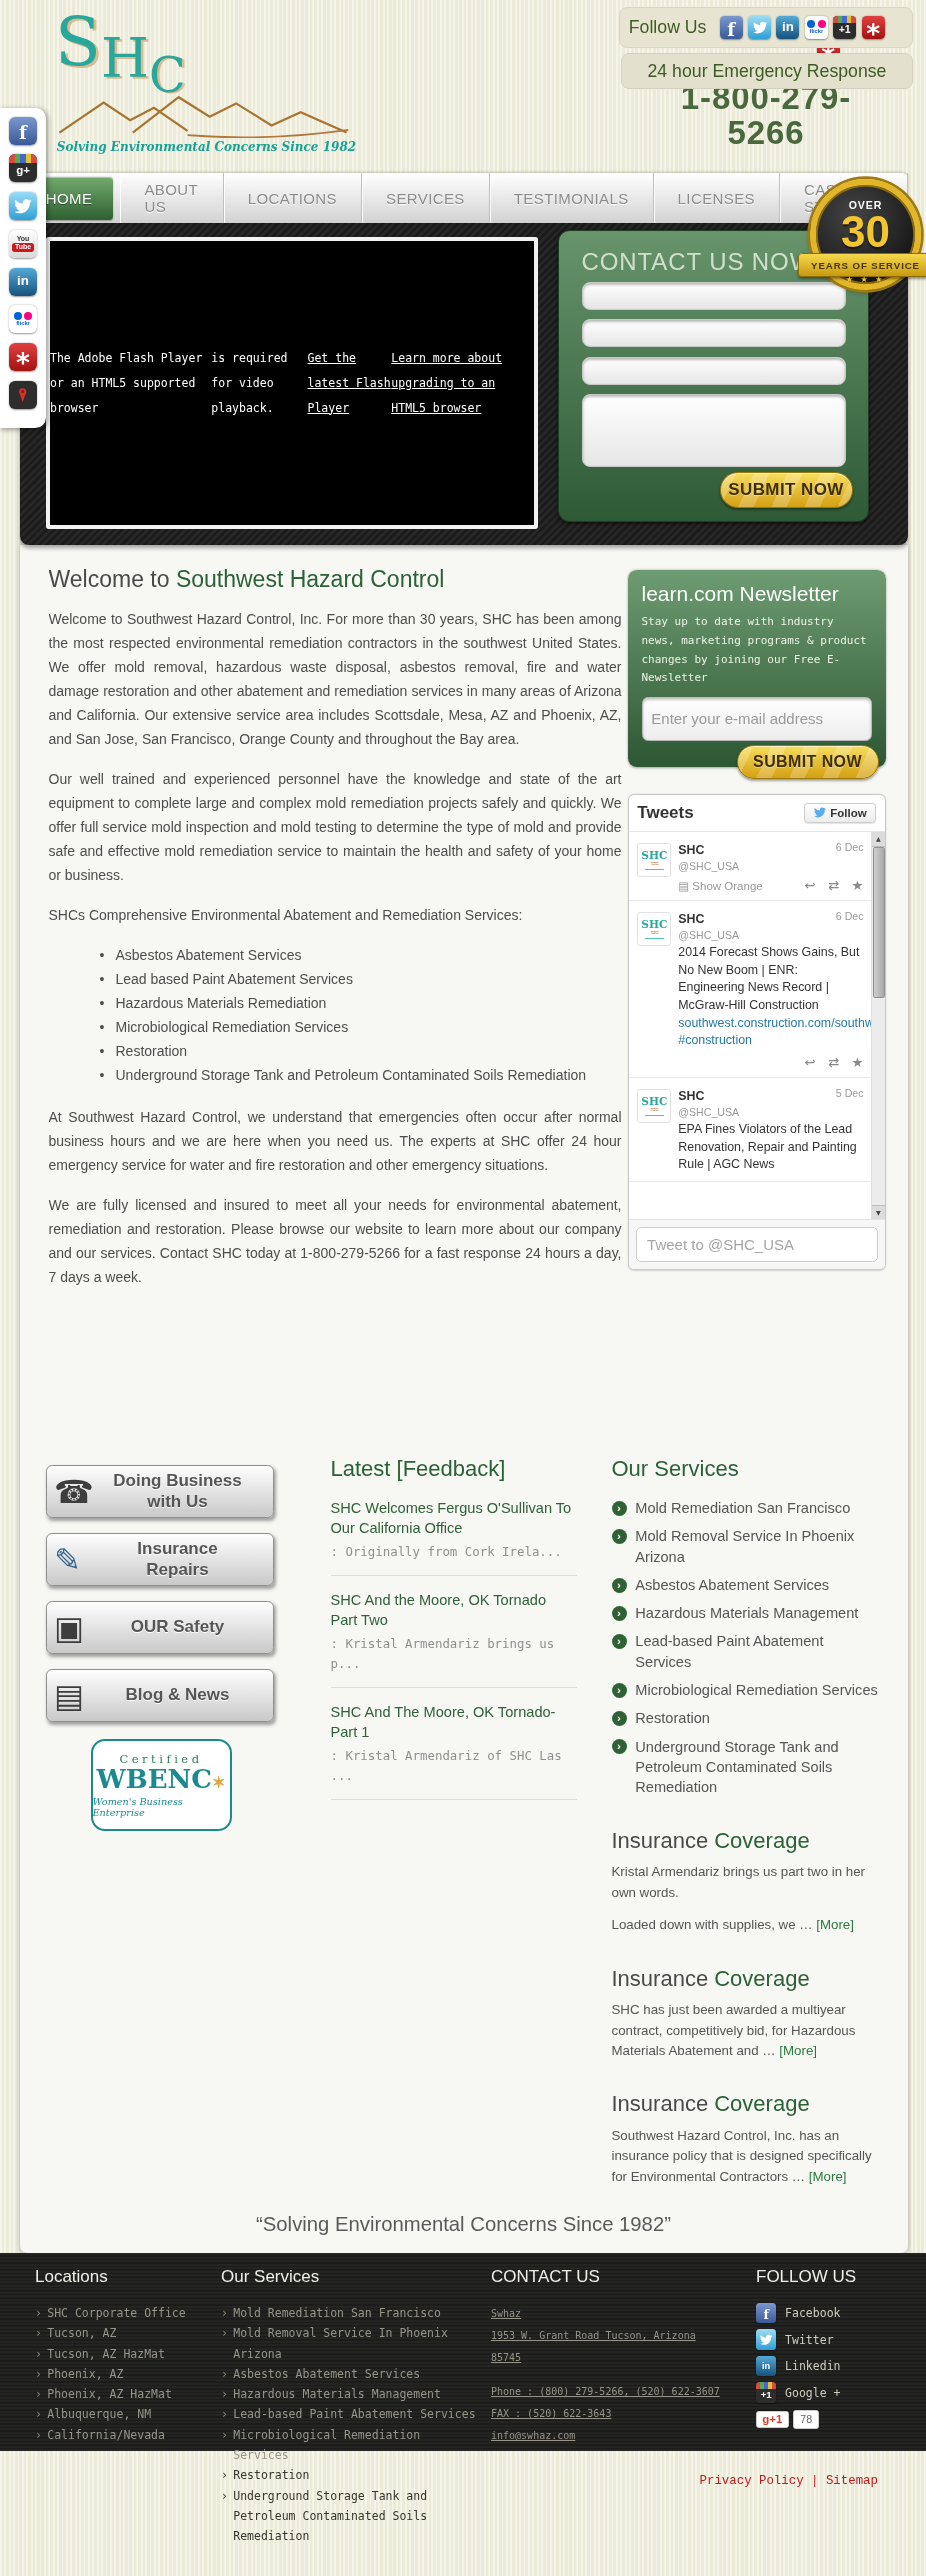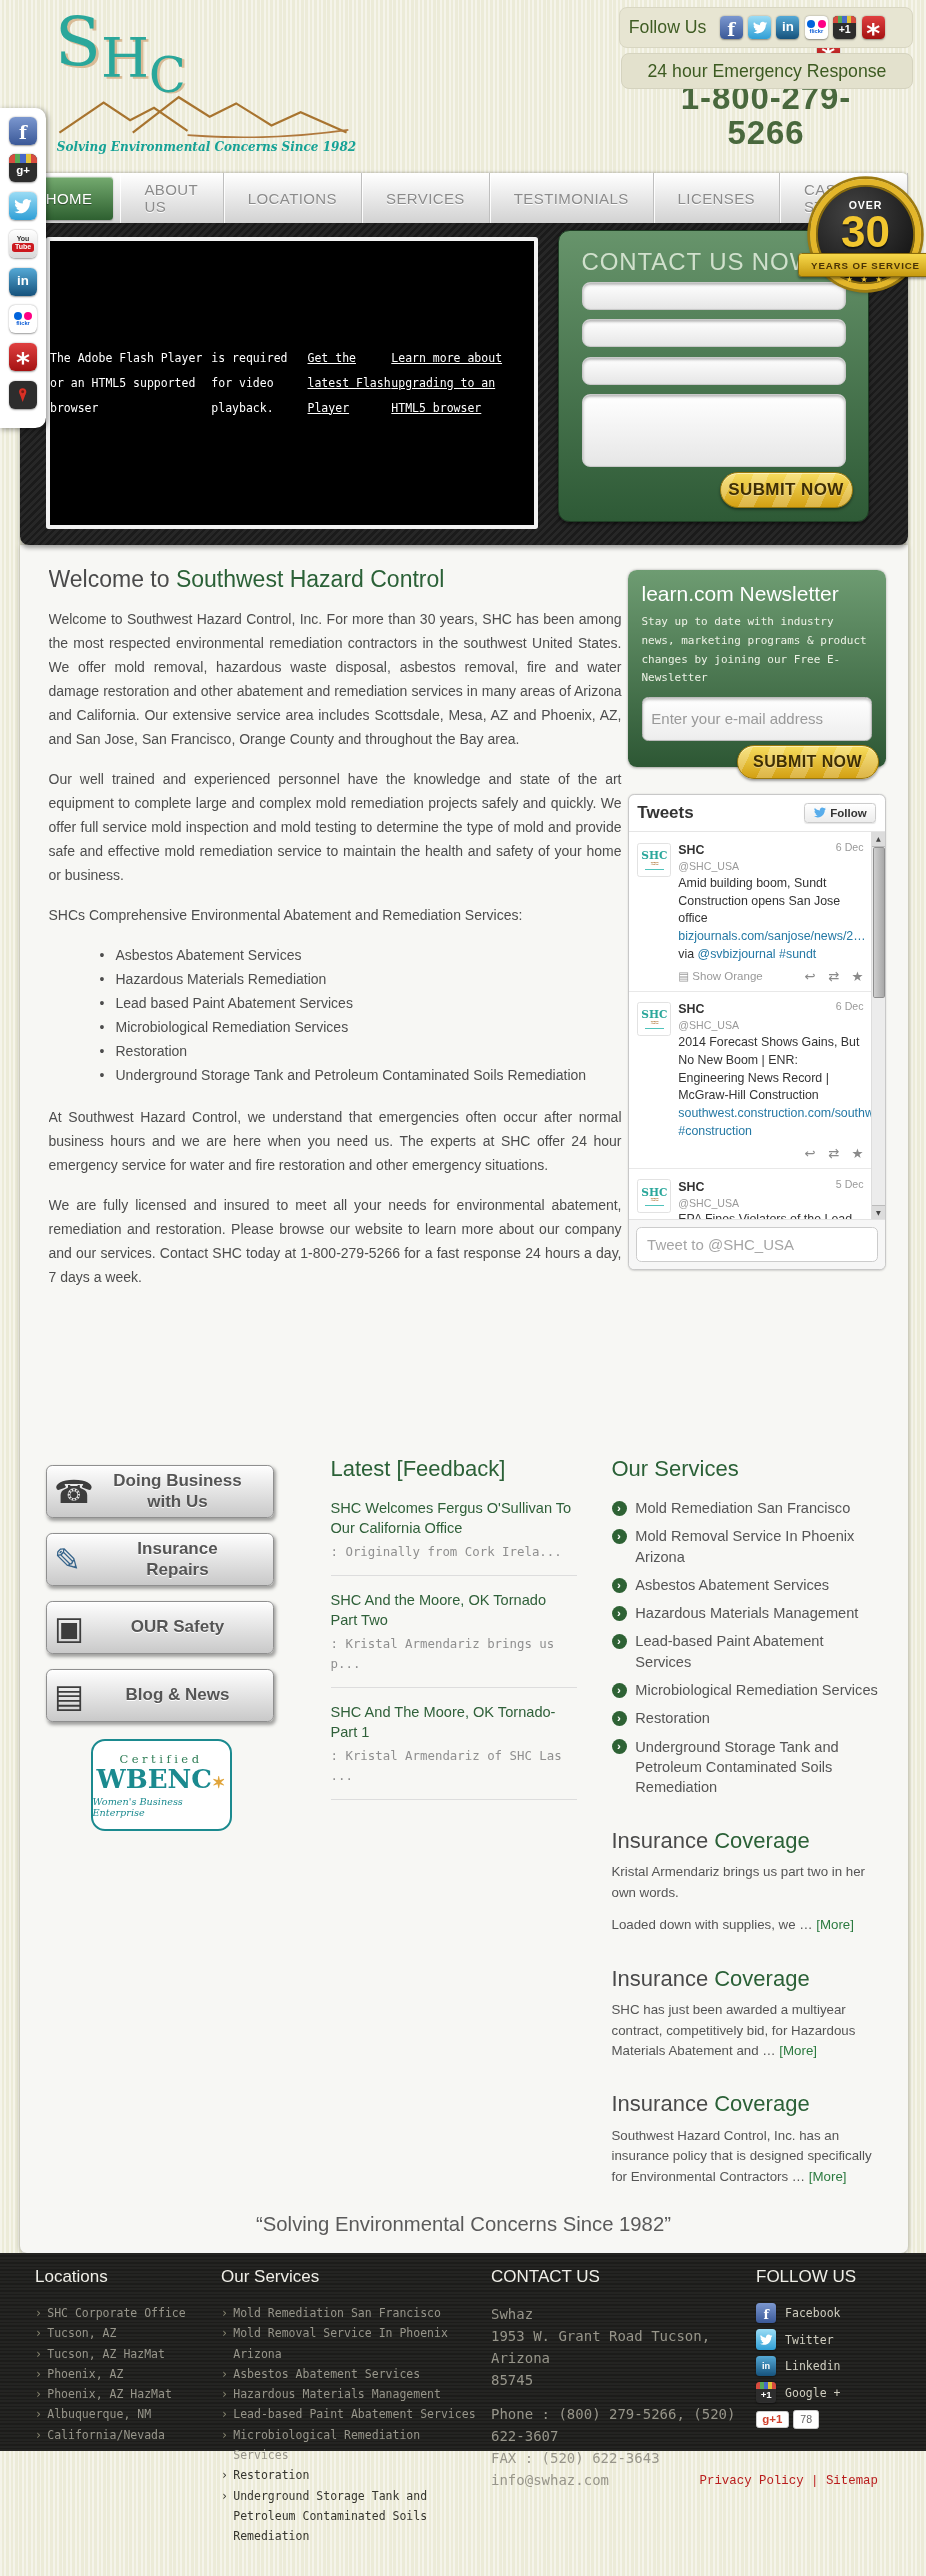--- a/index.html
+++ b/index.html
@@ -226,21 +226,21 @@
     background:repeating-linear-gradient(0deg,#242422 0 1.8px,#1c1c1a 1.8px 3.5px);}
   .f-col{position:absolute;top:14px;}
   .f-h{color:#f0efe8;font-size:17px;margin-bottom:16px;}
   .f-link{font-family:"DejaVu Sans Mono",monospace;font-size:11.5px;line-height:20.3px;
     color:#97958a;cursor:pointer;display:flex;}
   .f-link::before{content:"›";margin-right:5.3px;color:#8a8872;}
   .f-link.dark{color:#35352e;}
   .f-link.dark::before{color:#35352e;}
   #f-loc{left:35px;width:177px;} #f-svc{left:221px;width:258px;}
   #f-con{left:491px;width:265px;} #f-fol{left:756px;width:159px;}
-  .f-txt{font-family:"DejaVu Sans Mono",monospace;font-size:14px;line-height:22px;color:#97958a;}
+  .f-txt{font-family:"DejaVu Sans Mono",monospace;font-size:10px;line-height:22px;color:#97958a;text-decoration:underline;}
   .f-gap{height:12.4px;}
   .f-soc{display:flex;align-items:center;margin-bottom:6.2px;cursor:pointer;}
   .f-soc .si{margin:0 8.8px 0 0;width:20.3px;height:20.3px;border-radius:3.5px;font-size:9.7px;}
   .f-soc .lbl{font-family:"DejaVu Sans Mono",monospace;font-size:11.5px;color:#cfcdbf;}
   #gplus-one{display:flex;align-items:center;margin-top:7px;}
   #g1-btn{background:#fff;border:0.9px solid #ccc;border-radius:2.7px;color:#d0402c;
     font-weight:bold;font-size:11.5px;padding:1.8px 5.3px;cursor:pointer;}
   #g1-count{background:#fff;border:0.9px solid #ccc;border-radius:2.7px;color:#666;font-size:10.6px;
     padding:2.7px 6.2px;margin-left:4.4px;}
   #privacy{position:absolute;top:2474px;right:49px;font-family:Liberation Mono, monospace;
@@ -349,22 +349,22 @@
 
 <div id="card" class="abs">
 
   <div id="main-col">
     <h2 class="h2"><span>Welcome to </span><span class="grn">Southwest Hazard Control</span></h2>
     <p>Welcome to Southwest Hazard Control, Inc. For more than 30 years, SHC has been among the most respected environmental remediation contractors in the southwest United States. We offer mold removal, hazardous waste disposal, asbestos removal, fire and water damage restoration and other abatement and remediation services in many areas of Arizona and California. Our extensive service area includes Scottsdale, Mesa, AZ and Phoenix, AZ, and San Jose, San Francisco, Orange County and throughout the Bay area.</p>
     <p>Our well trained and experienced personnel have the knowledge and state of the art equipment to complete large and complex mold remediation projects safely and quickly. We offer full service mold inspection and mold testing to determine the type of mold and provide safe and effective mold remediation service to maintain the health and safety of your home or business.</p>
     <p>SHCs Comprehensive Environmental Abatement and Remediation Services:</p>
     <div class="blist">
       <div>Asbestos Abatement Services</div>
+      <div>Lead based Paint Abatement Services</div>
       <div>Hazardous Materials Remediation</div>
-      <div>Lead based Paint Abatement Services</div>
       <div>Microbiological Remediation Services</div>
       <div>Restoration</div>
       <div>Underground Storage Tank and Petroleum Contaminated Soils Remediation</div>
     </div>
     <p>At Southwest Hazard Control, we understand that emergencies often occur after normal business hours and we are here when you need us. The experts at SHC offer 24 hour emergency service for water and fire restoration and other emergency situations.</p>
     <p>We are fully licensed and insured to meet all your needs for environmental abatement, remediation and restoration. Please browse our website to learn more about our company and our services. Contact SHC today at 1-800-279-5266 for a fast response 24 hours a day, 7 days a week.</p>
   </div>
 
   <div id="side-col">
     <div id="newsletter">
@@ -389,21 +389,20 @@
         <div class="tweet">
           <div class="tw-ava">
               <span class="a1">SHC</span>
               <span class="a2">≈≈</span>
               <span class="a3"></span>
             </div>
           <div class="tw-main">
             <span class="tw-dt">6 Dec</span>
             <span class="tw-nm">SHC</span><br>
             <span class="tw-hd">@SHC_USA</span>
-            <div class="tw-tx"><span>Amid building boom, Sundt Construction opens San Jose office </span><a>bizjournals.com/sanjose/news/2…</a><span> via </span><a>@svbizjournal #sundt</a></div>
           </div>
           <div class="tw-foot">
             <span class="tw-sum">▤ <span>Show Orange</span></span>
             <span class="tw-acts">
                 <span>↩</span>
                 <span>⇄</span>
                 <span>★</span>
               </span>
           </div>
         </div>

